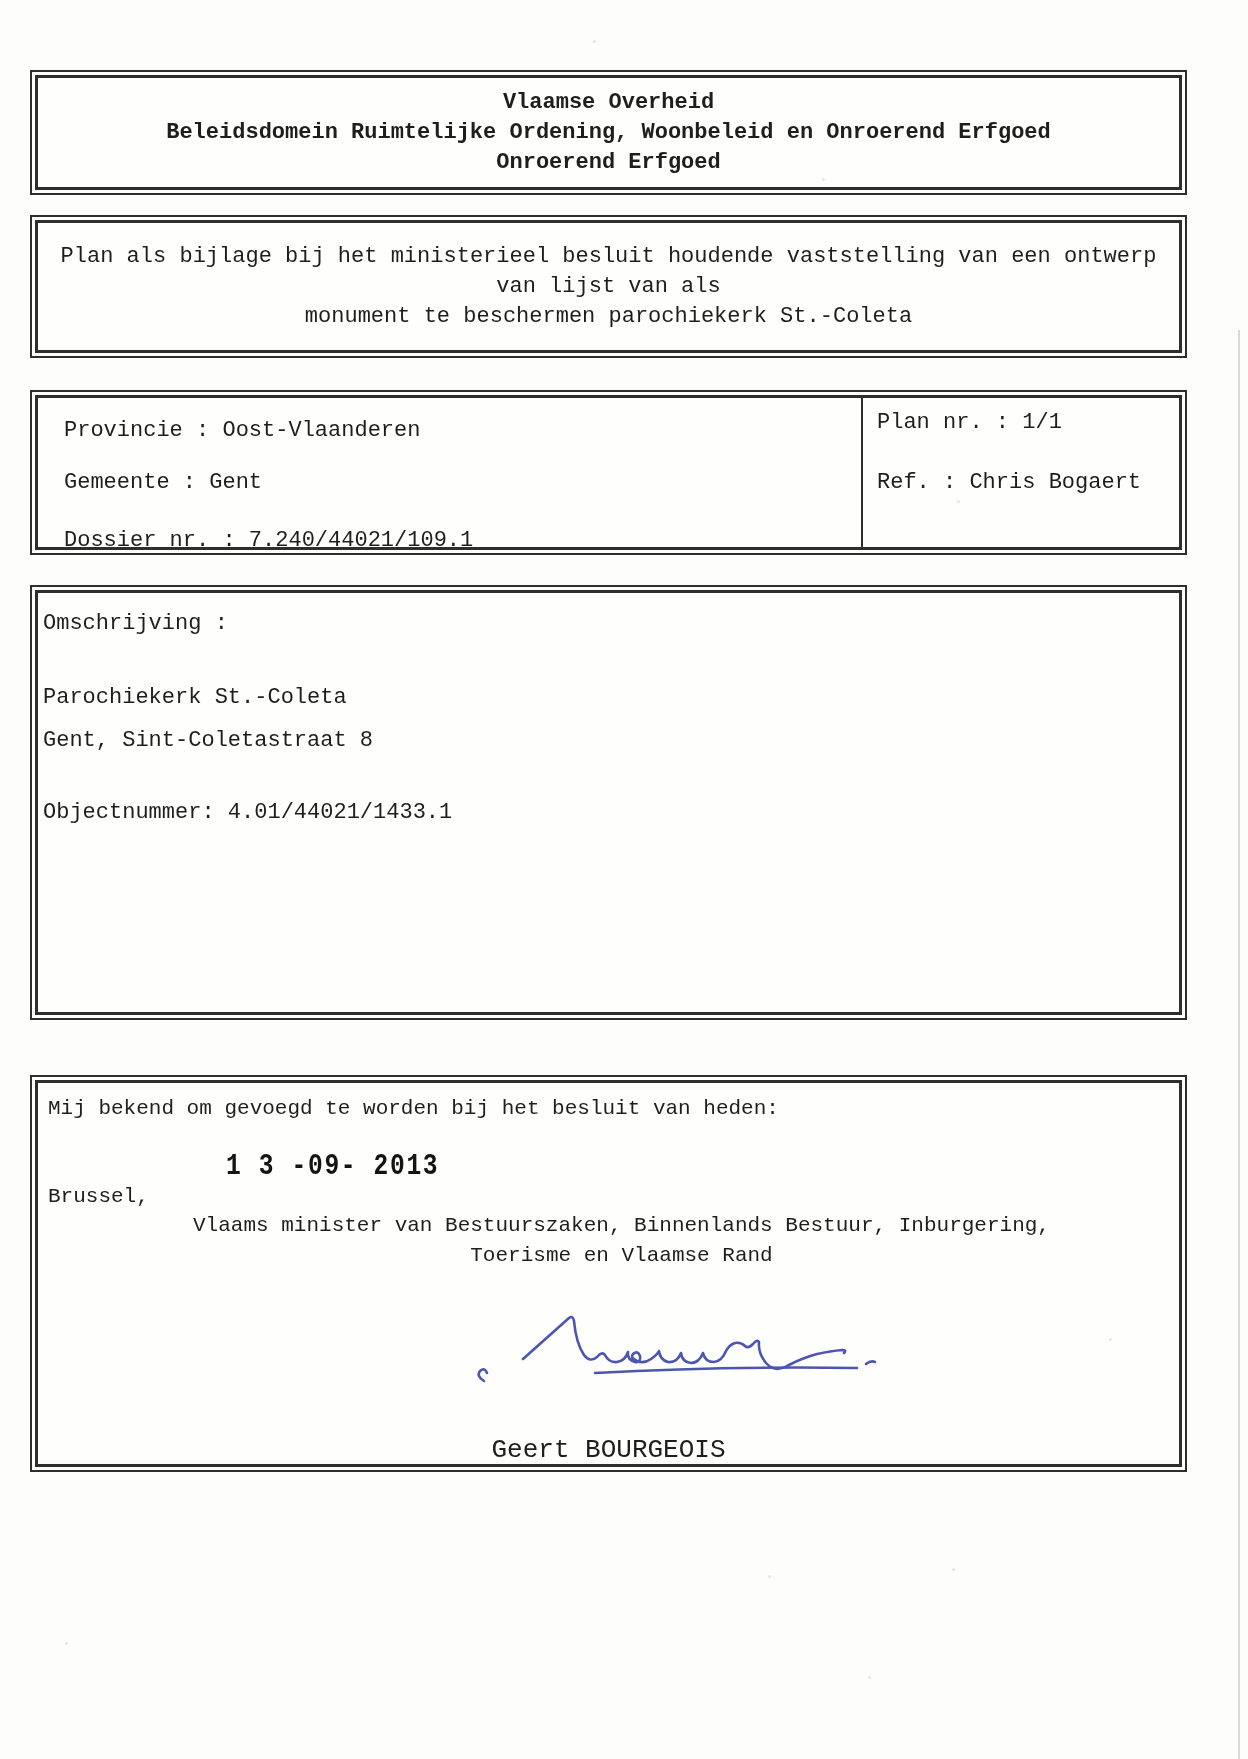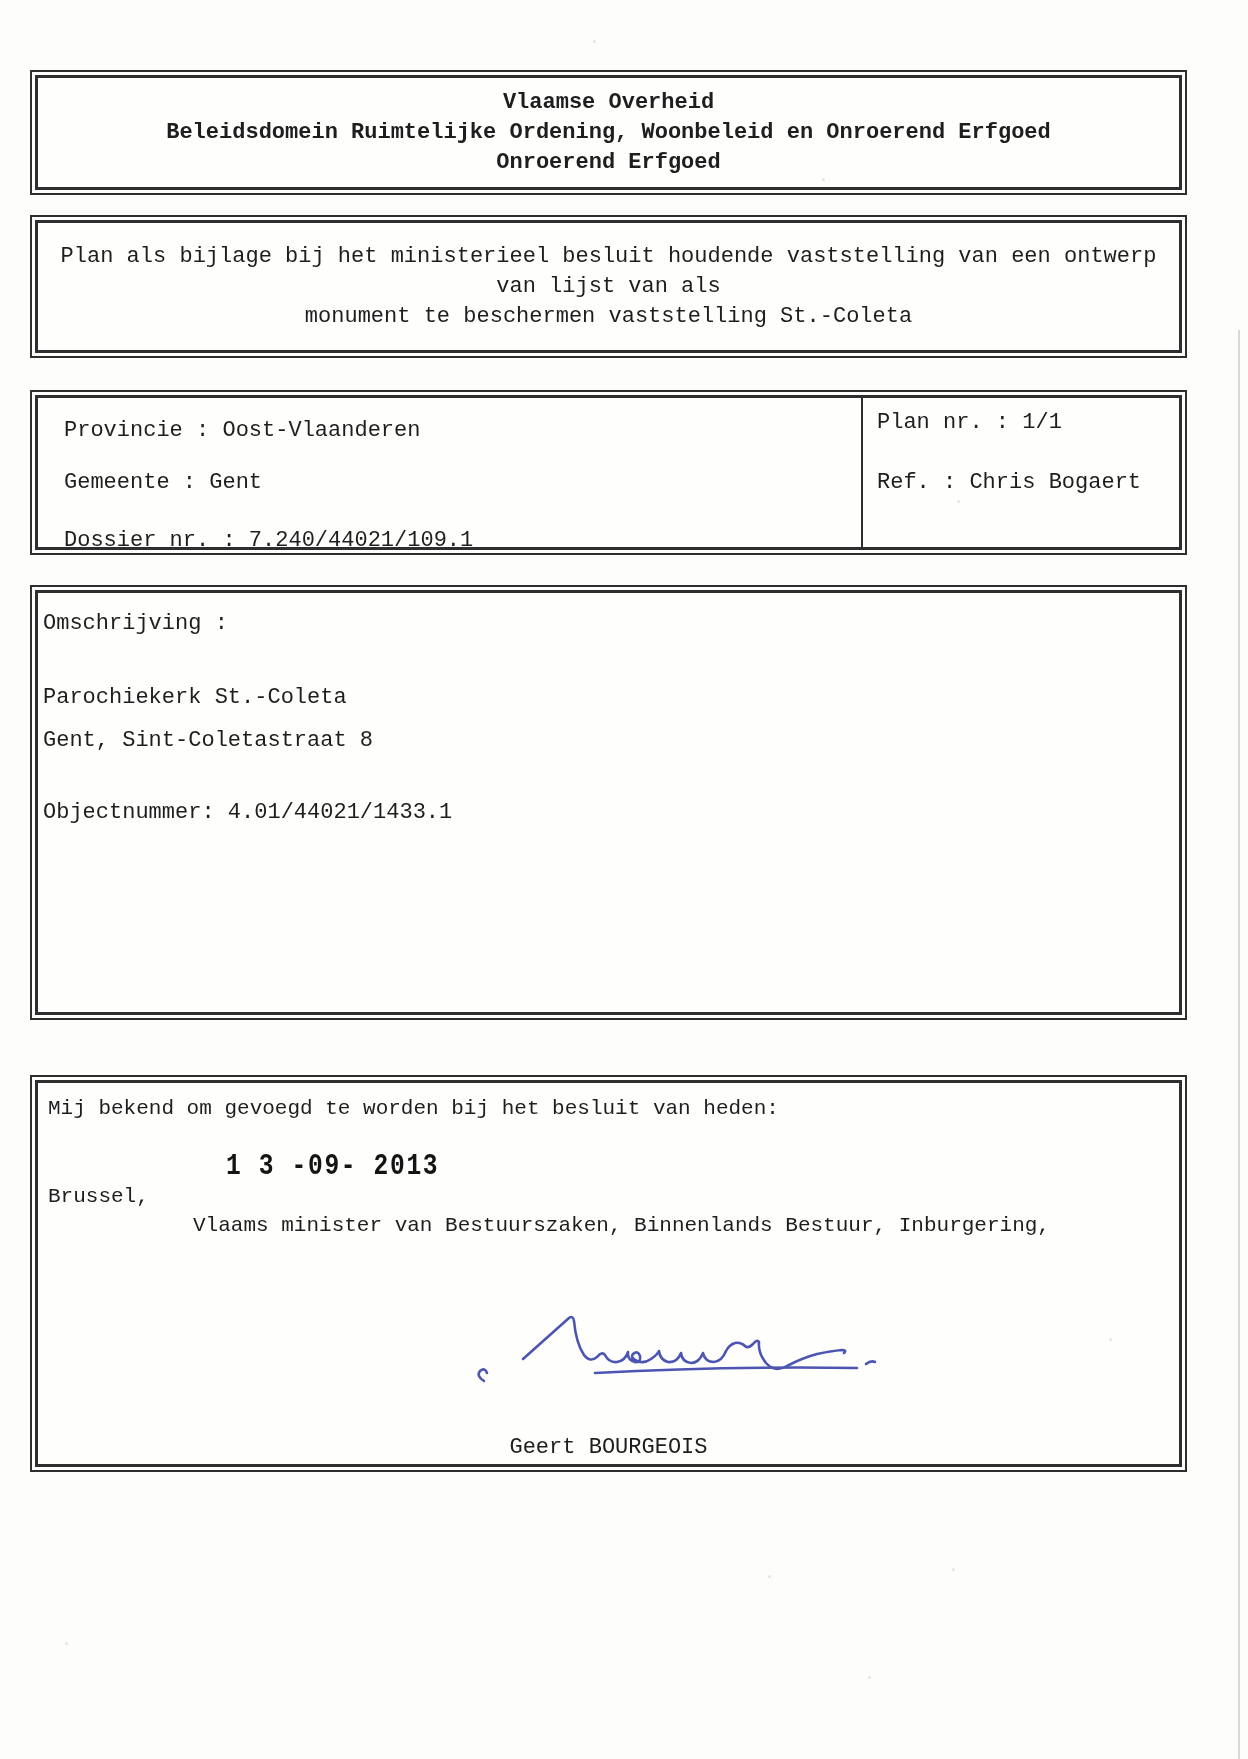--- a/index.html
+++ b/index.html
@@ -62,21 +62,21 @@
     left:188px;top:66px;
     font-size:30px;font-weight:bold;color:#141414;
     letter-spacing:2px;
     transform:scaleX(0.82);transform-origin:left top;
     white-space:nowrap;
   }
   .minister{left:0;right:0;text-align:center;padding-left:26px;line-height:30px;}
   .minister1{top:128px;}
   .minister2{top:158px;}
   .signature-svg{position:absolute;left:415px;top:222px;}
-  .signatory{left:0;right:0;top:352px;text-align:center;font-size:22px;}
+  .signatory{left:0;right:0;top:352px;text-align:center;font-size:26px;}
   
   .scan-edge{
     position:absolute;top:330px;bottom:0;left:1238px;width:2px;
     background:#cfcfcf;opacity:.8;
   }
   .speck{position:absolute;width:3px;height:3px;border-radius:50%;background:#9a9a9a;opacity:.25;}
 </style>
 </head>
 <body>
 
@@ -86,21 +86,21 @@
     <div class="dbox-inner center-stack">
       <p>Vlaamse Overheid</p>
       <p>Beleidsdomein Ruimtelijke Ordening, Woonbeleid en Onroerend Erfgoed</p>
       <p>Onroerend Erfgoed</p>
     </div>
   </section>
 
   <section class="dbox" id="box-title">
     <div class="dbox-inner center-stack">
       <p>Plan als bijlage bij het ministerieel besluit houdende vaststelling van een ontwerp van lijst van als</p>
-      <p>monument te beschermen vaststelling St.-Coleta</p>
+      <p>monument te beschermen parochiekerk St.-Coleta</p>
     </div>
   </section>
 
   <section class="dbox" id="box-info">
     <div class="dbox-inner">
       <div class="info-cols">
         <div class="info-left">
           <p>Provincie : Oost-Vlaanderen</p>
           <p class="g1">Gemeente : Gent</p>
           <p class="g2">Dossier nr. : 7.240/44021/109.1</p>
@@ -121,20 +121,21 @@
       <p class="p-obj">Objectnummer: 4.01/44021/1433.1</p>
     </div>
   </section>
 
   <section class="dbox" id="box-sign">
     <div class="dbox-inner">
       <p class="abs intro">Mij bekend om gevoegd te worden bij het besluit van heden:</p>
       <p class="abs datestamp">1 3 -09- 2013</p>
       <p class="abs city">Brussel,</p>
       <p class="abs minister minister1">Vlaams minister van Bestuurszaken, Binnenlands Bestuur, Inburgering,</p>
+      <p class="abs minister minister2">Toerisme en Vlaamse Rand</p>
 
       <svg class="signature-svg" width="500" height="130" viewBox="0 0 500 130">
         <g fill="none" stroke="#4c55b2" stroke-width="2.6" stroke-linecap="round" stroke-linejoin="round">
           <path d="M31,76 Q23,71 27,66 Q32,62 34,68"></path>
           <path d="M70,54 L116,13 Q120,10 121,16 Q123,38 131,50 Q137,58 144,52 Q149,46 152,50
                    Q156,58 164,57 Q172,56 175,47
                    Q174,55 182,57 Q188,58 187,51 Q185,45 180,49 Q177,53 184,56 Q191,59 198,54 Q204,50 206,46
                    Q207,55 215,57 Q224,58 228,48
                    Q229,57 238,58 Q246,58 250,48
                    Q252,57 261,57 Q269,56 273,46

